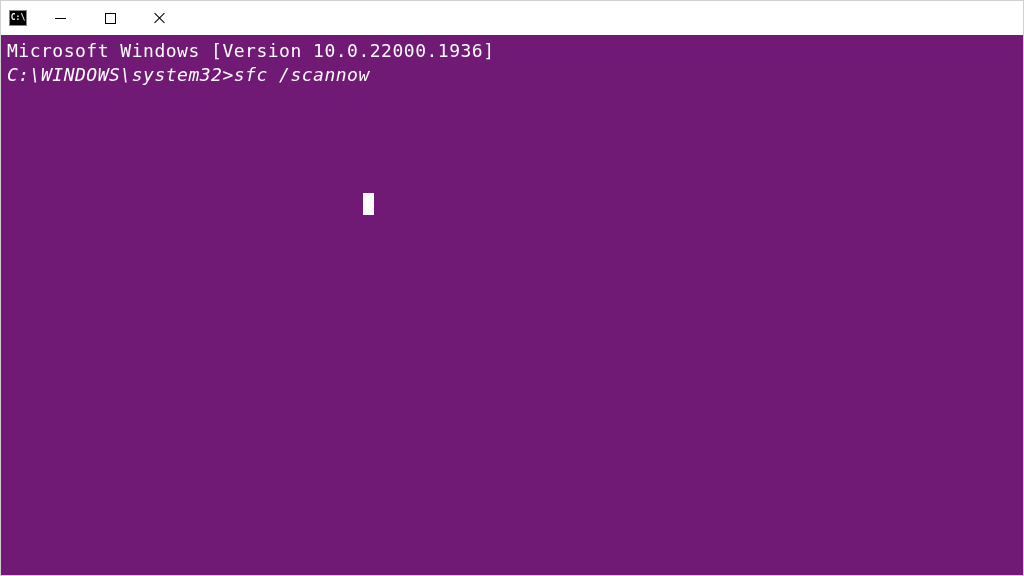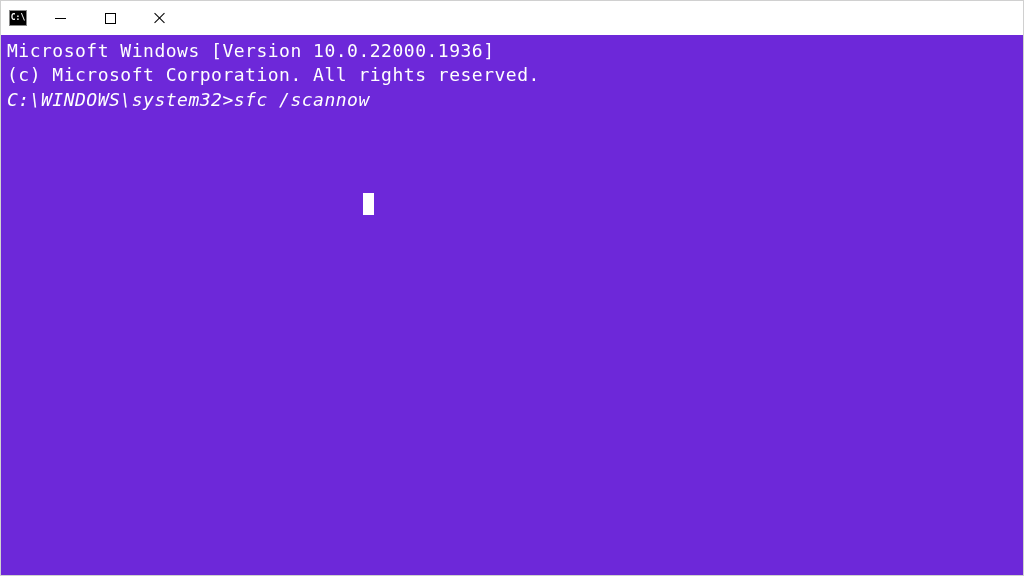--- a/index.html
+++ b/index.html
@@ -91,21 +91,21 @@
       background: currentColor;
     }
     .close-x::before {
       transform: rotate(45deg);
     }
     .close-x::after {
       transform: rotate(-45deg);
     }
     .terminal {
       flex: 1;
-      background: #6d28d9;
+      background: #701a75;
       color: #ffffff;
       font-family: Consolas, "Lucida Console", monospace;
       font-size: 18px;
       line-height: 1.35;
       padding: 4px 6px;
       position: relative;
       letter-spacing: 0.5px;
     }
     .terminal-line {
       white-space: pre;
@@ -138,18 +138,17 @@
       <div class="titlebar-button">
         <div class="maximize-box"></div>
       </div>
       <div class="titlebar-button close">
         <div class="close-x"></div>
       </div>
     </div>
   </div>
   <div class="terminal">
     <div class="terminal-line">Microsoft Windows [Version 10.0.22000.1936]</div>
-    <div class="terminal-line">(c) Microsoft Corporation. All rights reserved.</div>
     <div class="terminal-line"></div>
     <div class="prompt-line"><span>C:\WINDOWS\system32&gt;</span><span>sfc /scannow</span></div>
     <div class="cursor"></div>
   </div>
 </div>
 
 </body></html>

